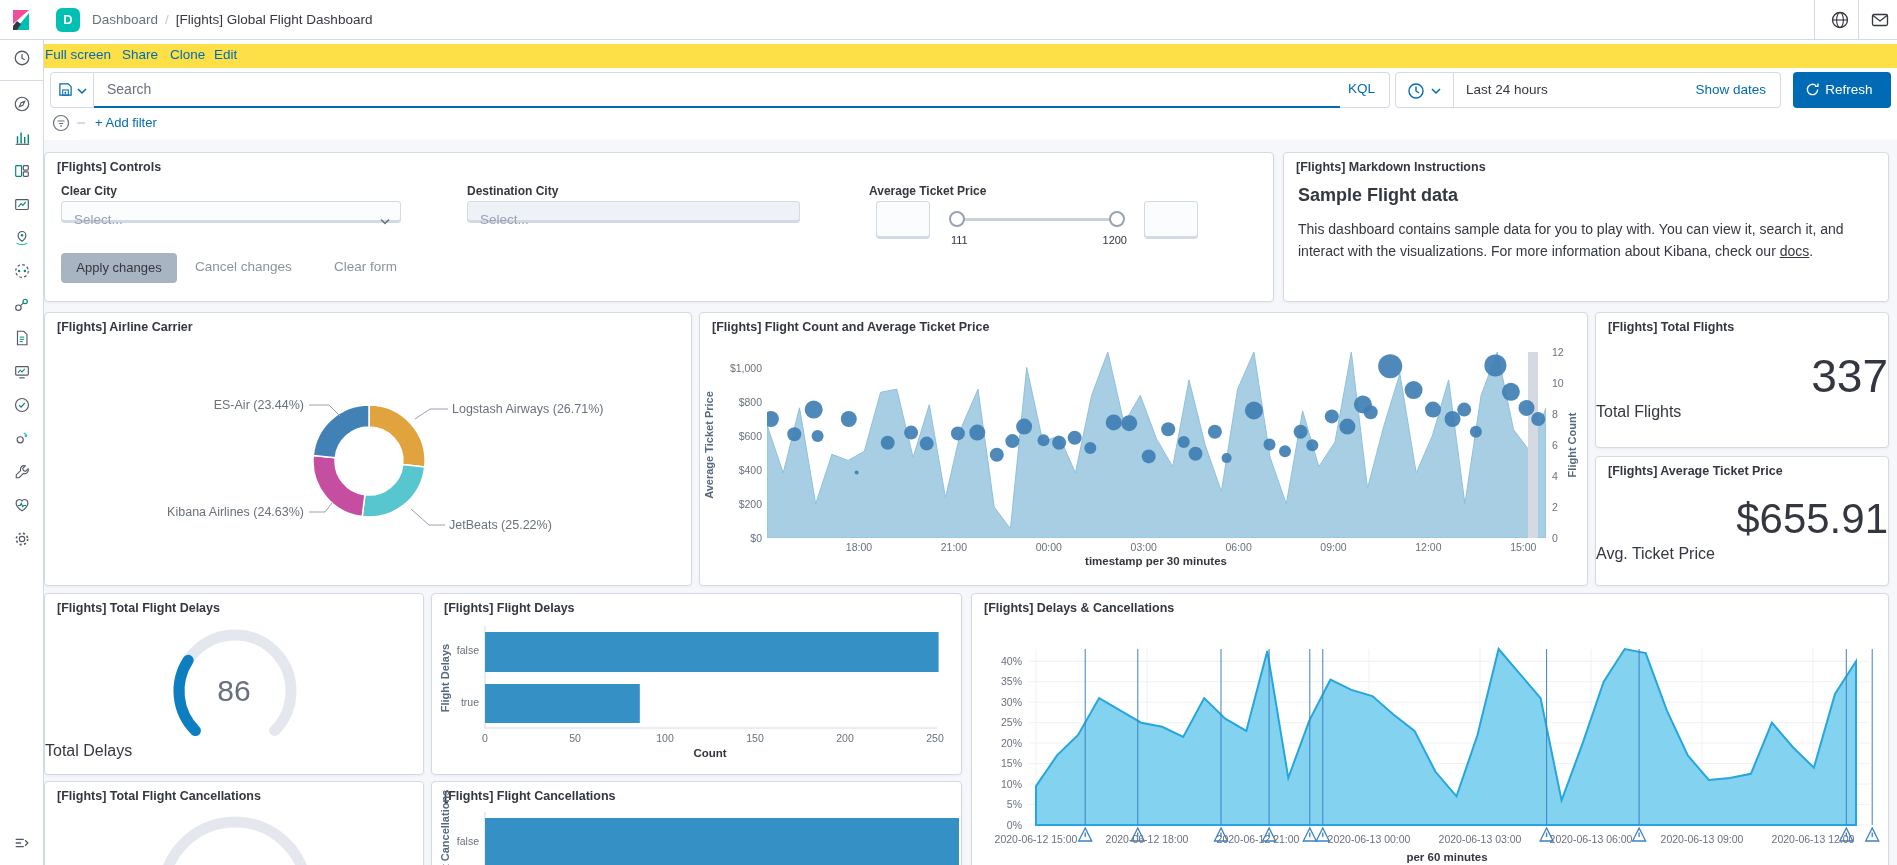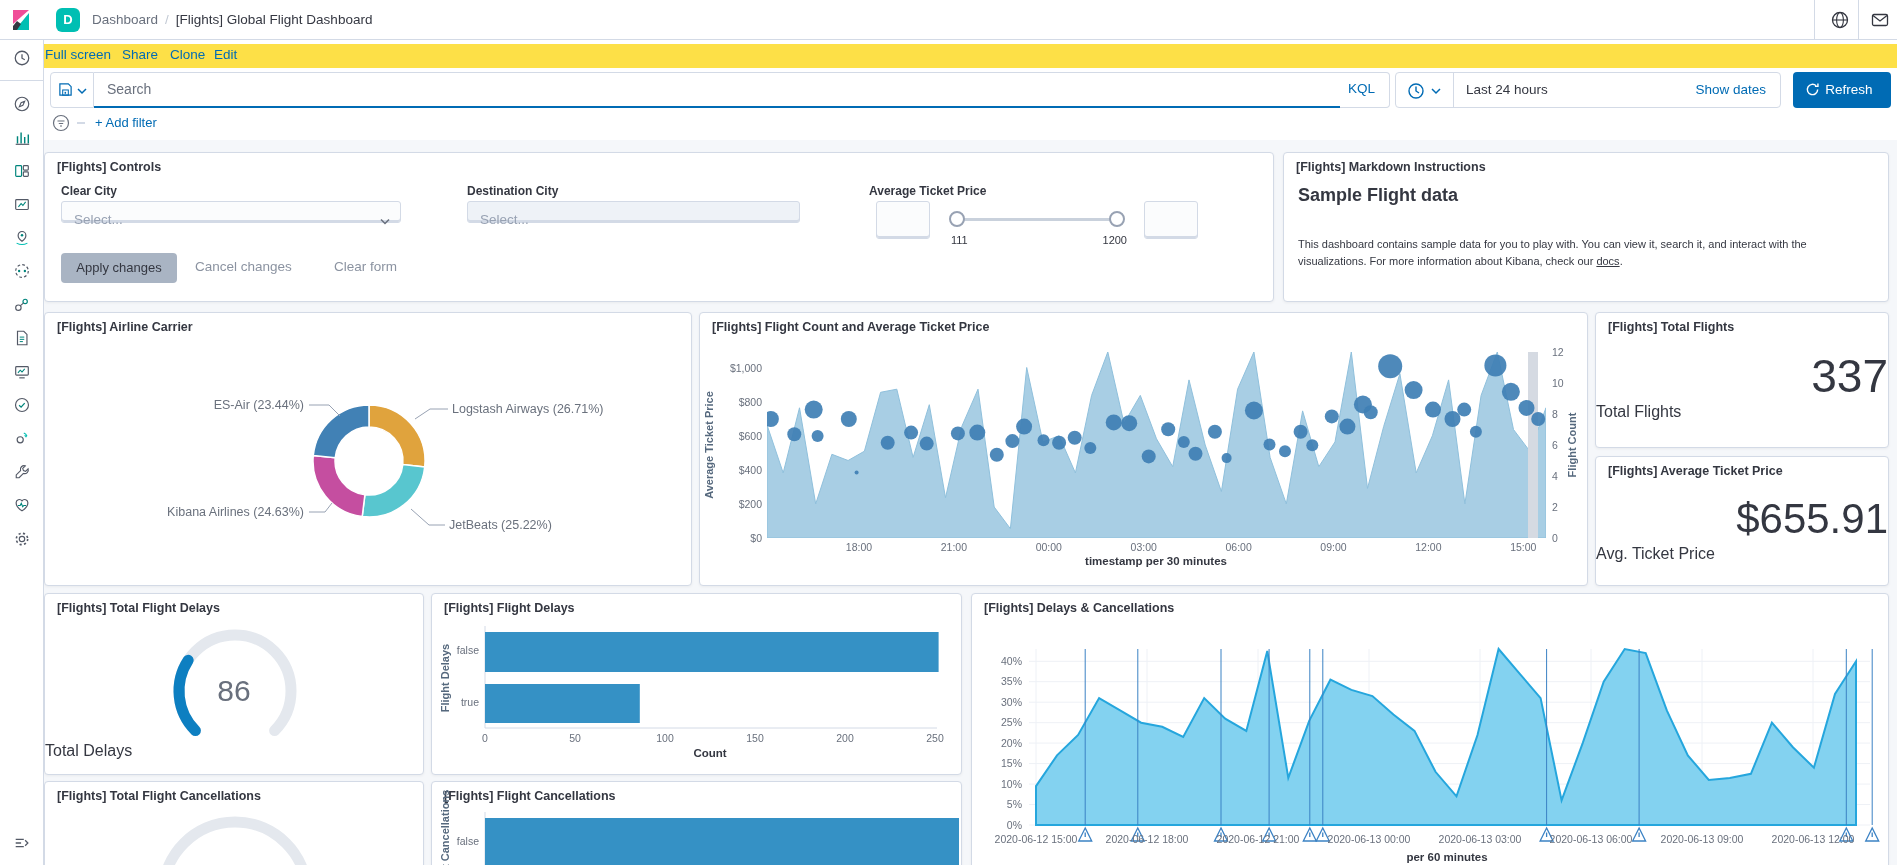--- a/index.html
+++ b/index.html
@@ -46,21 +46,21 @@
 .chev{position:absolute;right:10px;top:15px;width:10px;height:10px}
 #apply-btn{position:absolute;left:60px;top:252px;width:116px;height:30px;background:#a9b4c3;border-radius:4px;font-size:13px;color:#343741;text-align:center;line-height:30px;cursor:pointer}
 #cancel-btn{position:absolute;left:194px;top:258px;font-size:13.5px;color:#8b93a1;cursor:pointer}
 #clear-btn{position:absolute;left:333px;top:258px;font-size:13.5px;color:#8b93a1;cursor:pointer}
 
 #slider-track{position:absolute;left:956px;top:217px;width:160px;height:3px;background:#c9d1dc;border-radius:2px}
 .slider-handle{position:absolute;top:-7px;width:16px;height:16px;border-radius:50%;background:#fff;border:2px solid #98a2b3;cursor:pointer}
 .slider-val{position:absolute;top:16px;font-size:11px;color:#343741}
 
 #md-heading{position:absolute;left:14px;top:32px;font-size:18px;font-weight:bold;color:#343741}
-#md-body{position:absolute;left:14px;top:83px;width:578px;font-size:11px;line-height:1.55;color:#343741}
+#md-body{position:absolute;left:14px;top:66px;width:578px;font-size:14px;line-height:1.55;color:#343741}
 #md-body .doclink{text-decoration:underline;cursor:pointer;color:#343741}
 
 .metric-value{position:absolute;width:100%;text-align:right;font-weight:normal;color:#343741}
 .metric-label{position:absolute;width:100%;color:#343741}
 .gauge-value{position:absolute;width:100%;text-align:center;color:#69707d}
 svg text{font-family:"Liberation Sans",sans-serif}
 .tick{font-size:10.5px;fill:#69707d}
 .atitle{font-size:11px;font-weight:bold;fill:#55687d}
 .xtitle{font-size:11.5px;font-weight:bold;fill:#343741}
 .pielabel{font-size:12.5px;fill:#6a717d}

